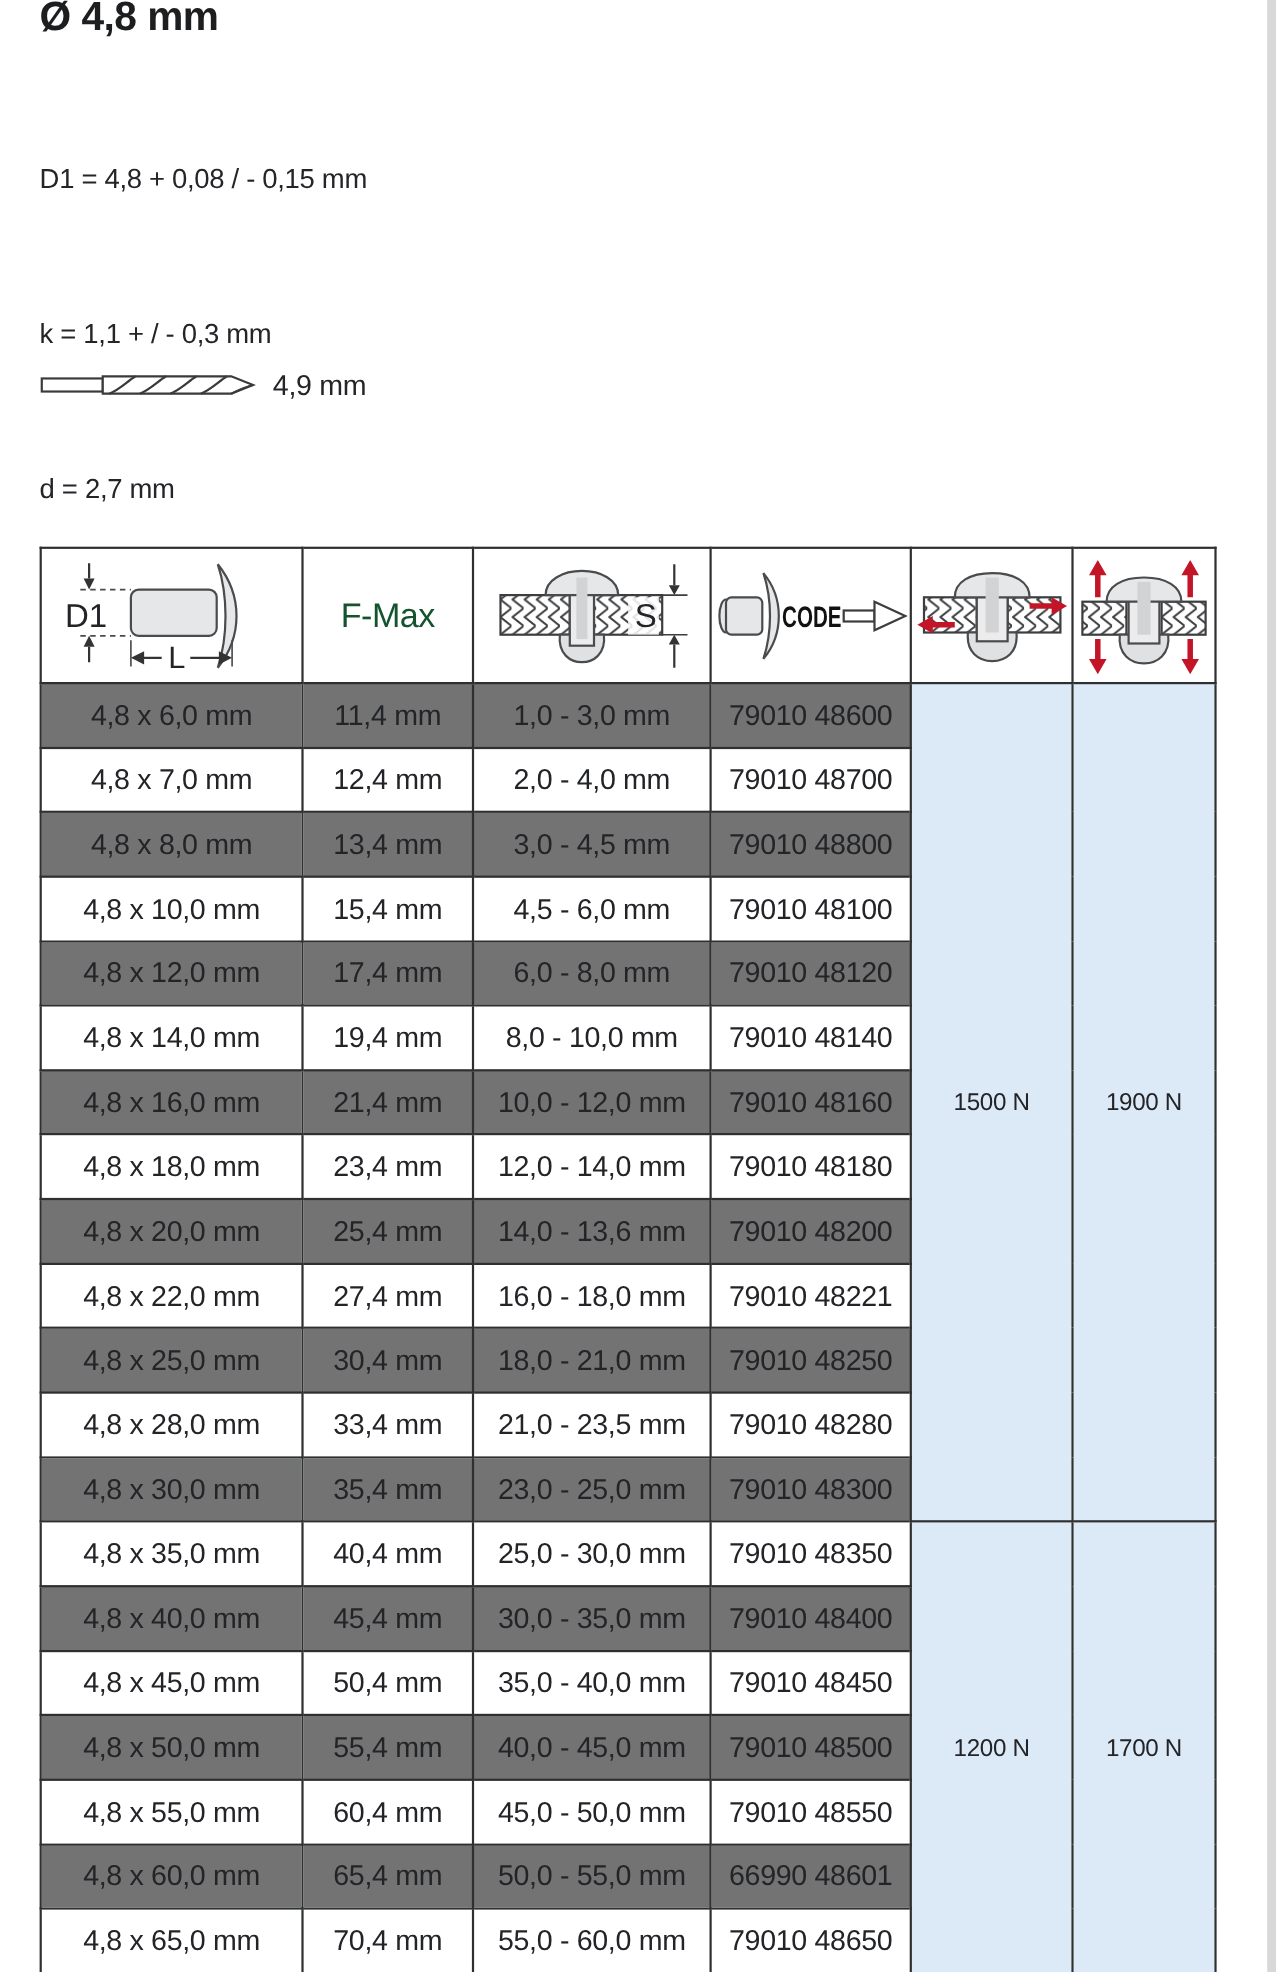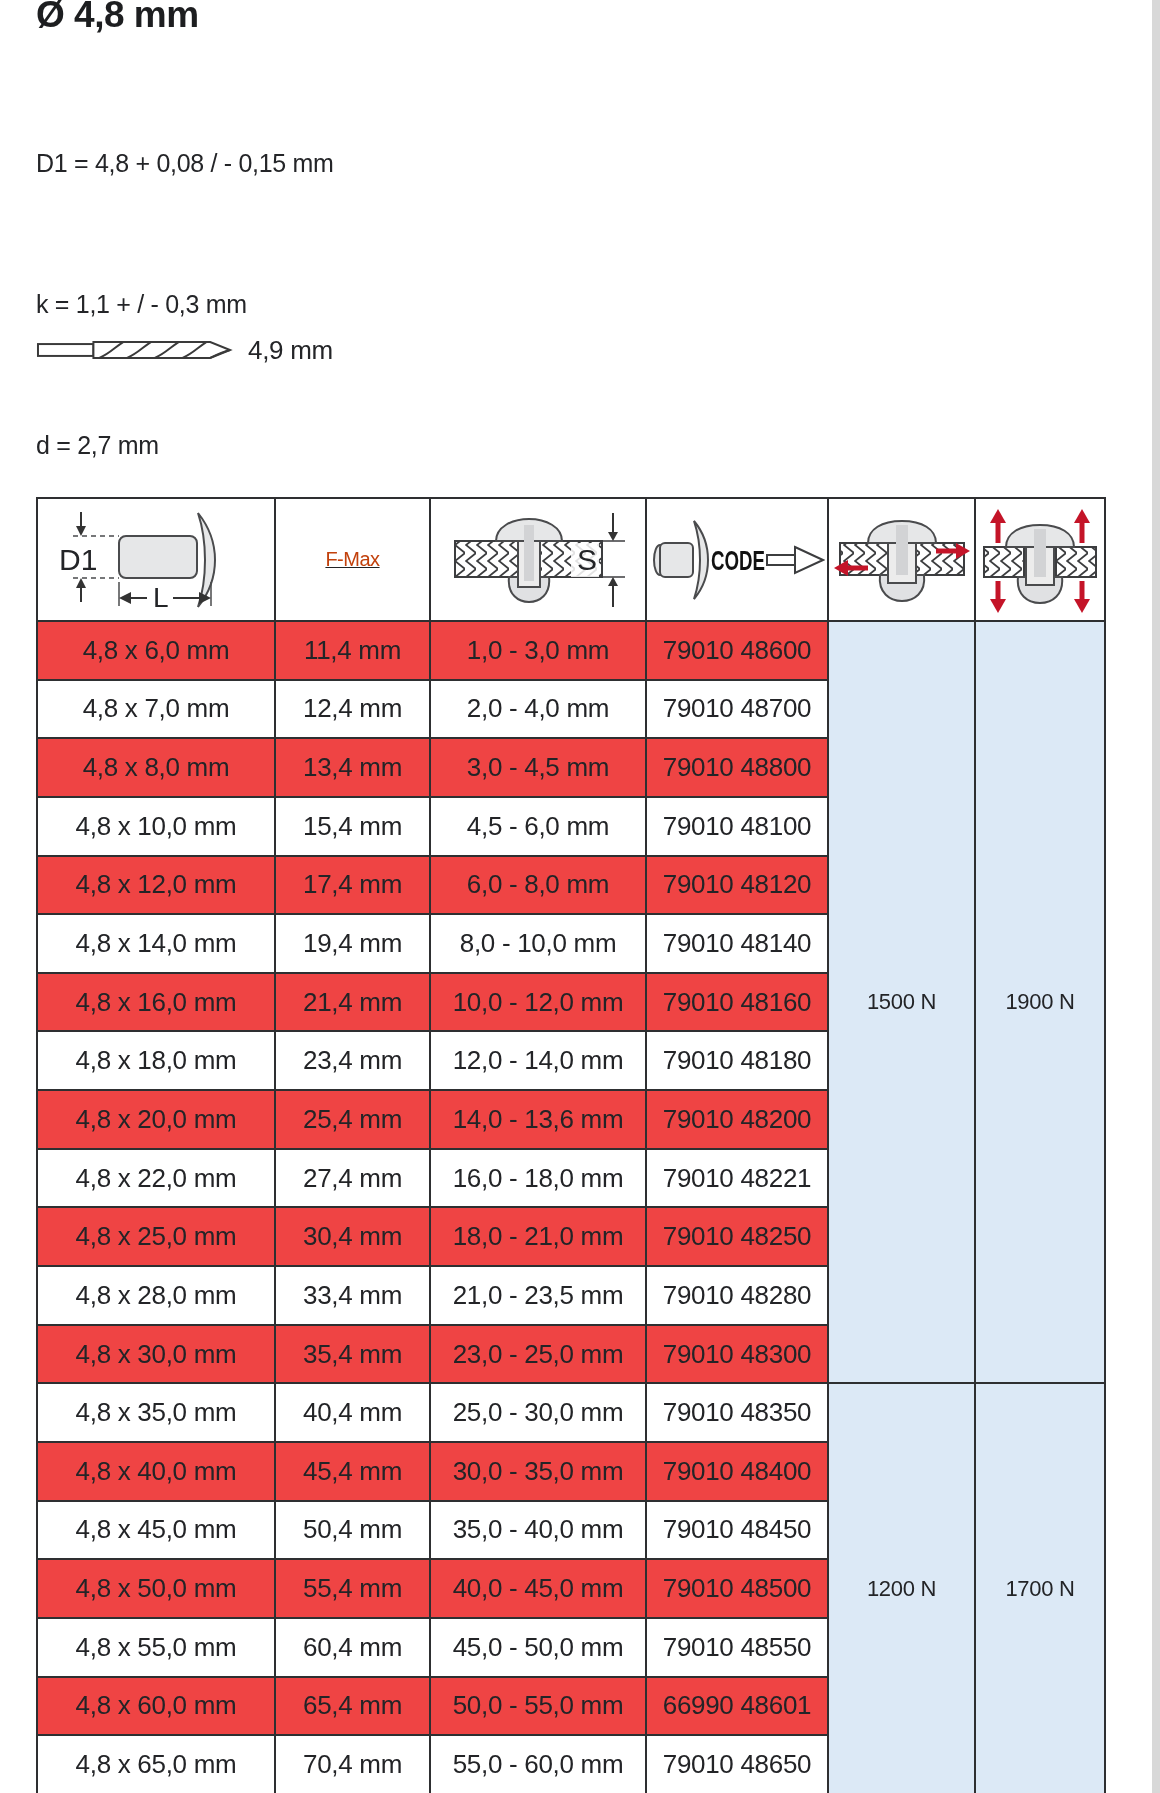--- a/index.html
+++ b/index.html
@@ -24,27 +24,27 @@
   .drill-row .drill-label{font-size:26px;letter-spacing:-0.3px;color:#242528;}
   table.spec{
     position:absolute;left:36px;top:497px;width:1068px;
     border-collapse:collapse;table-layout:fixed;
     background:#fff;
   }
   table.spec th, table.spec td{
     border:2px solid #2e2f31;padding:0;margin:0;
     text-align:center;vertical-align:middle;overflow:hidden;
   }
-  thead tr{height:123px;text-decoration:underline;}
+  thead tr{height:123px;}
   tbody tr{height:58.65px;}
   tbody td{font-size:26px;letter-spacing:-0.3px;color:#232427;background:#ffffff;}
-  tr.alt td{background:#ef4444;}
+  tr.alt td{background:#737373;}
   td.strength{background:#dce9f6 !important;font-size:22px;}
   th{background:#ffffff;font-weight:400;}
-  .fmax-label{font-size:20px;letter-spacing:-0.5px;color:#c2410c;}
+  .fmax-label{font-size:31px;letter-spacing:-0.5px;color:#14532d;}
   th svg{display:block;margin:0 auto;}
   .right-edge{
     position:absolute;right:0;top:0;width:8px;height:100%;
     background:#d8d8d8;
   }
 </style>
 </head>
 <body>
 
 <div>

